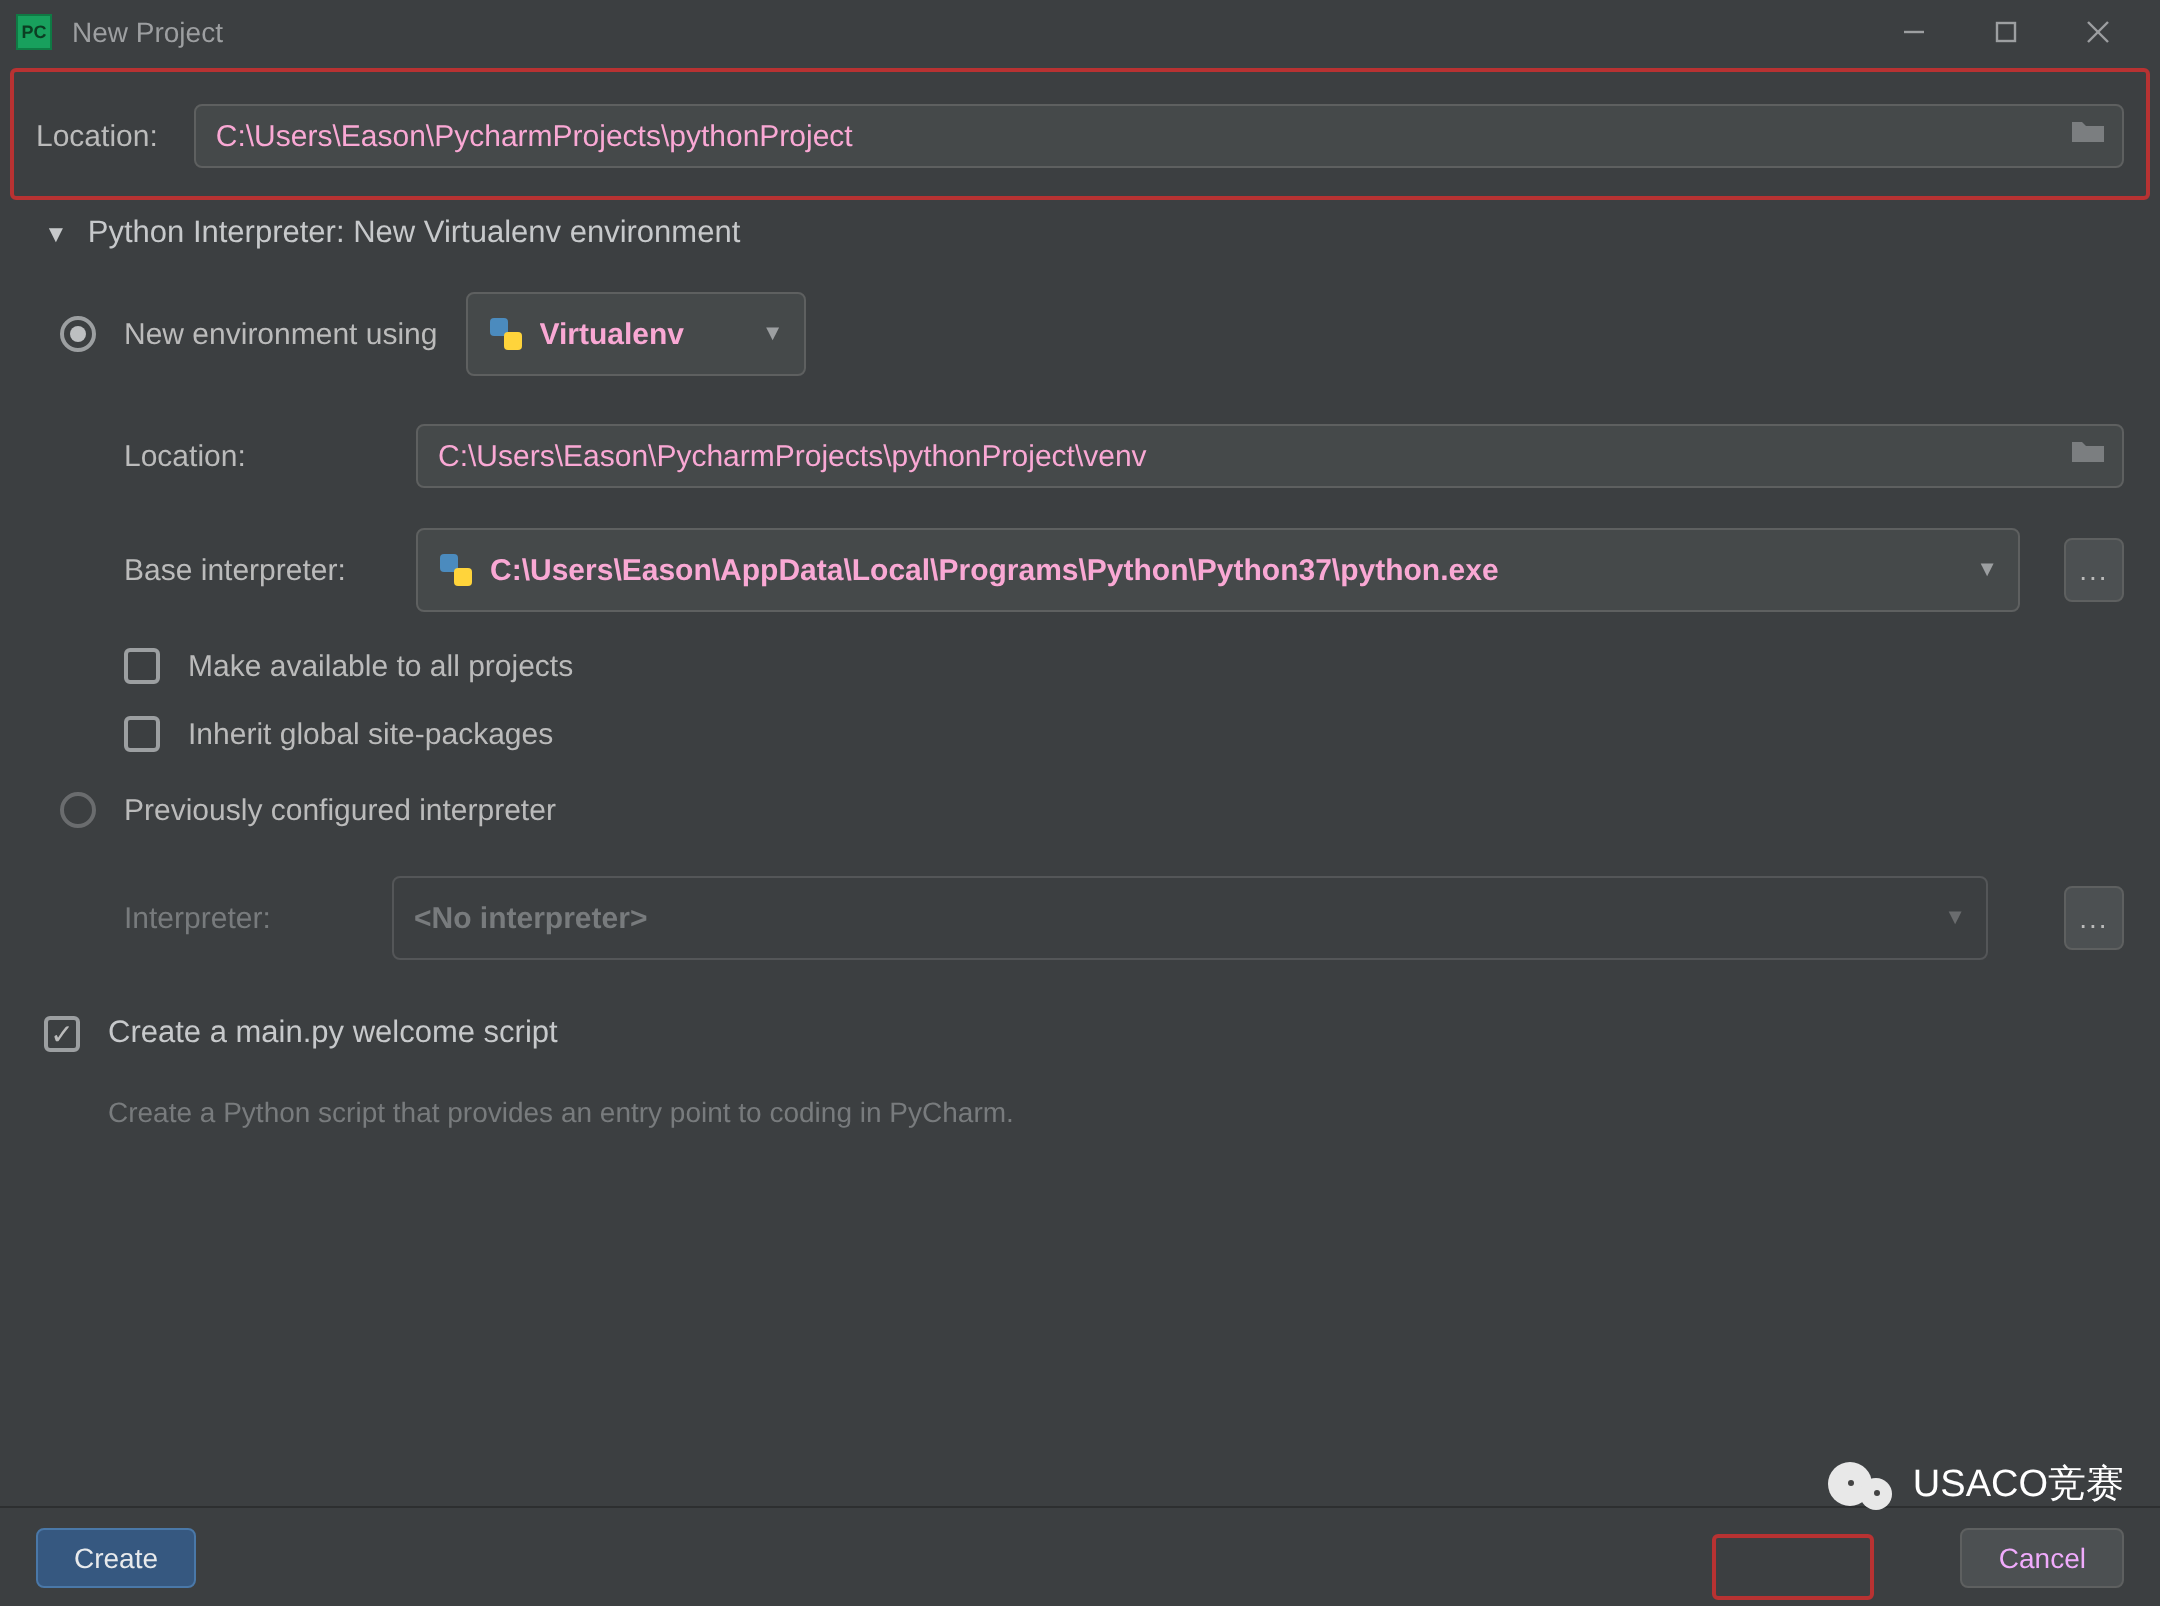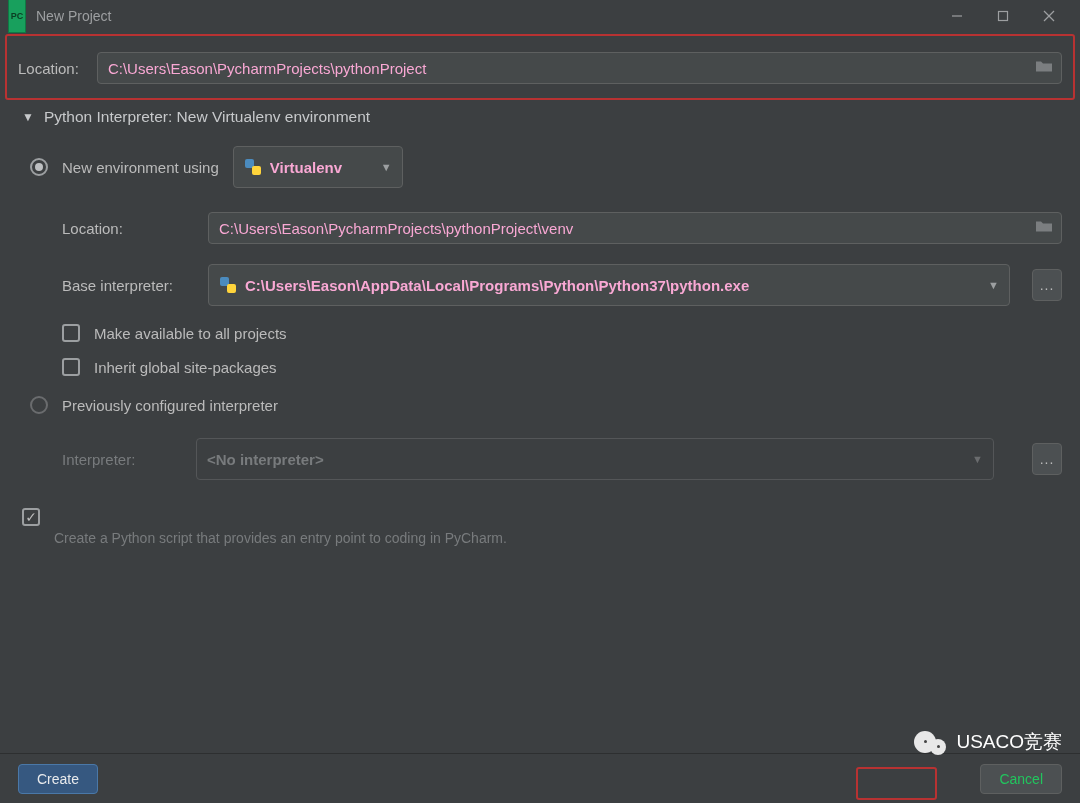--- a/index.html
+++ b/index.html
@@ -12,21 +12,21 @@
     overflow: hidden;
     position: relative;
   }
   .titlebar {
     height: 32px;
     display: flex; align-items: center;
     padding: 0 8px;
     background: #3c3f41;
   }
   .app-icon {
-    width: 18px; height: 34px;
+    width: 18px; height: 18px;
     background: #18a05d;
     border: 1px solid #0f7a44;
     display: flex; align-items: center; justify-content: center;
     font-size: 9px; font-weight: bold; color: #0b3d22;
     margin-right: 10px;
   }
   .titlebar-title { color: #9d9fa1; font-size: 14px; flex: 1; }
   .win-controls { display: flex; gap: 0; }
   .win-btn {
     width: 46px; height: 32px;
@@ -143,21 +143,21 @@
     padding: 0 18px; gap: 10px;
     background: #3c3f41;
   }
   .btn {
     height: 30px; padding: 0 18px;
     border-radius: 4px;
     display: flex; align-items: center; justify-content: center;
     font-size: 14px; cursor: pointer;
   }
   .btn-primary { background: #365880; border: 1px solid #4a78a8; color: #e8eaec; }
-  .btn-default { background: #4c5052; border: 1px solid #5e6060; color: #22c55e; }
+  .btn-default { background: #4c5052; border: 1px solid #5e6060; color: #f0abfc; }
   .watermark {
     position: absolute; right: 18px; bottom: 44px;
     display: flex; align-items: center; gap: 8px;
     color: #ffffff; font-size: 19px; font-weight: 500;
     pointer-events: none;
   }
   .wm-icon {
     width: 34px; height: 34px; position: relative;
   }
   .wm-icon .c1, .wm-icon .c2 {
@@ -268,20 +268,21 @@
     <div class="dropdown dd-interp disabled">
       <span class="input-text">&lt;No interpreter&gt;</span>
       <span class="dd-arrow">▼</span>
     </div>
     <div class="ellipsis-btn">...</div>
   </div>
 
   <div class="welcome-row">
     <span class="checkbox checked"></span>
     <div class="welcome-text">
+      <div class="t1">Create a main.py welcome script</div>
       <div class="t2">Create a Python script that provides an entry point to coding in PyCharm.</div>
     </div>
   </div>
 
 </div>
 
 <div class="footer">
   <div class="btn btn-primary">Create</div>
   <div class="btn btn-default">Cancel</div>
 </div>

